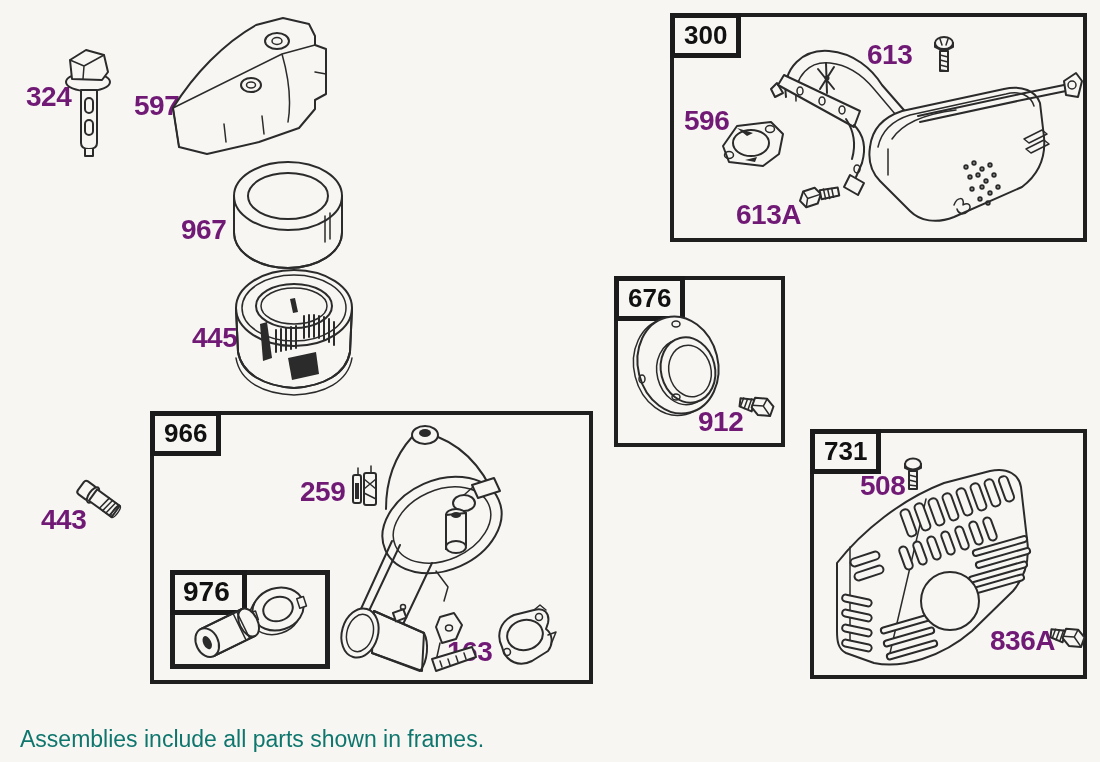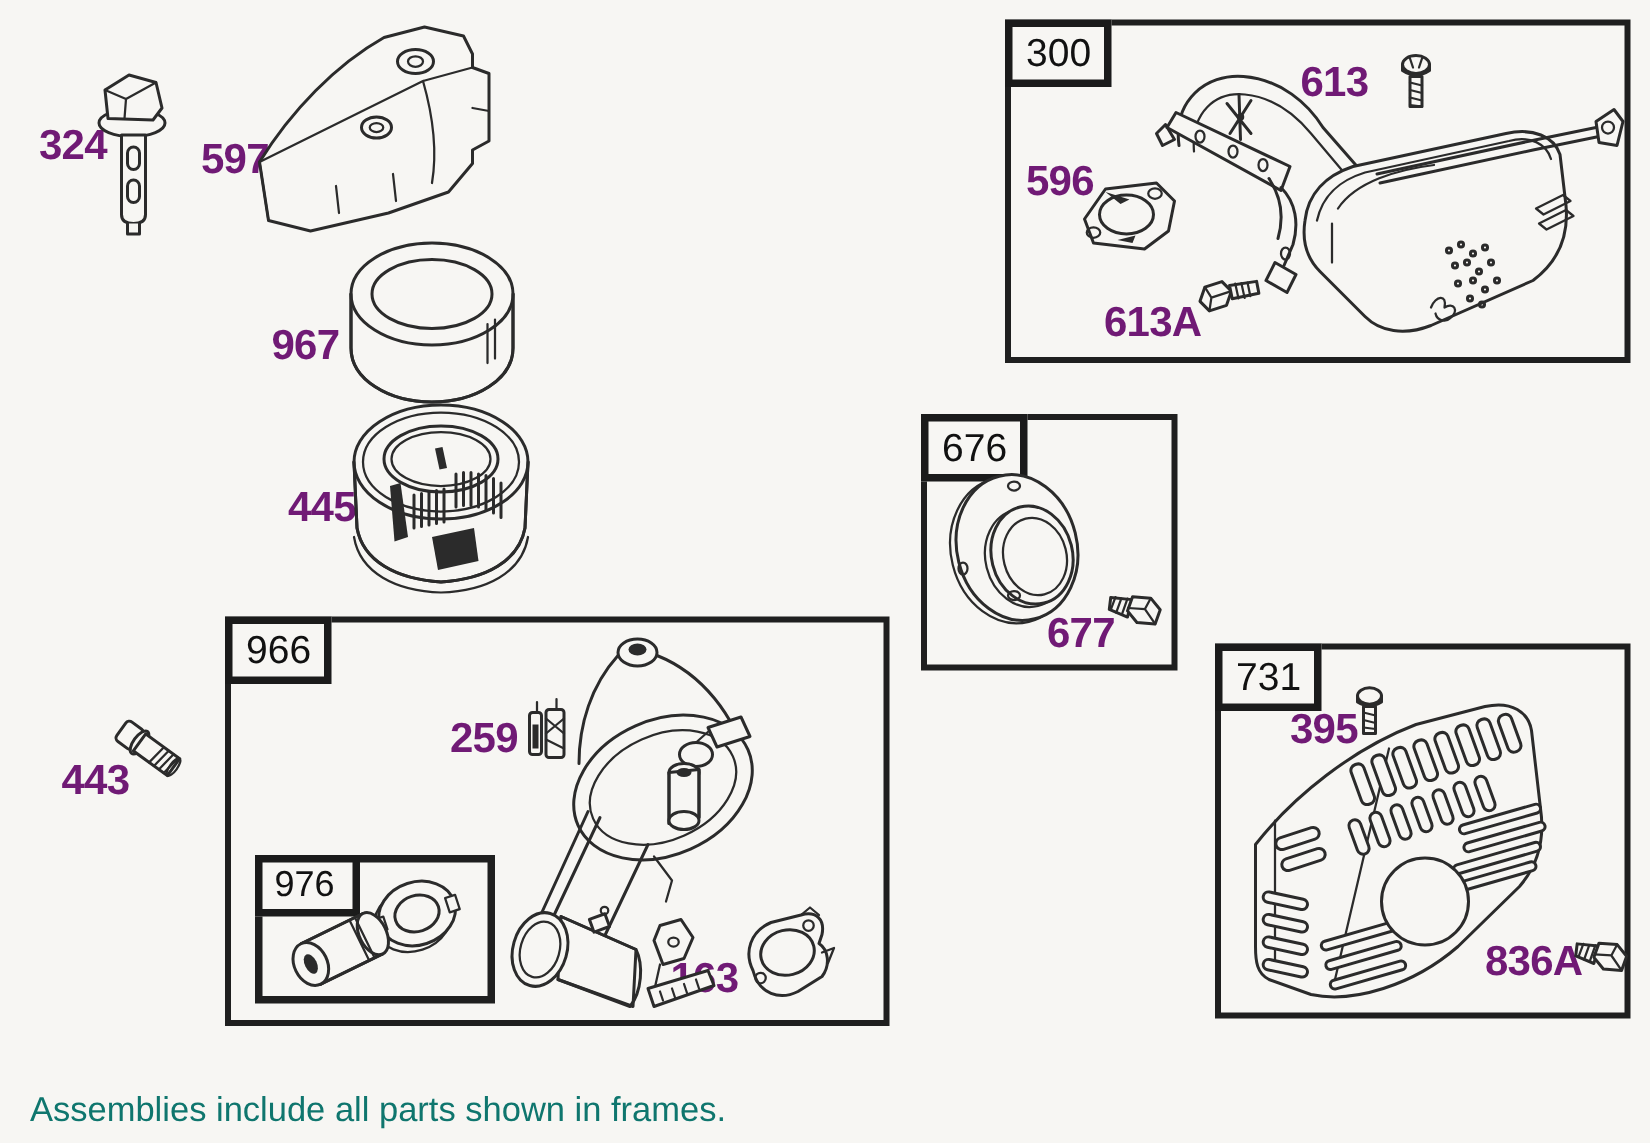--- a/index.html
+++ b/index.html
@@ -7,24 +7,24 @@
     position:relative;width:1100px;height:762px;background:#f7f6f3;
     font-family:"Liberation Sans","DejaVu Sans",sans-serif;overflow:hidden;
   }
   .plabel{
     position:absolute;font-weight:bold;font-size:28px;color:#701a75;
     line-height:1;letter-spacing:-0.5px;white-space:nowrap;
   }
   .frame{position:absolute;border:4px solid #1f1f1f;background:transparent;}
   .tag{
     position:absolute;left:-4px;top:-4px;border:5px solid #1b1b1b;background:#f7f6f3;
-    font-weight:normal;font-size:26px;color:#111;line-height:1;
+    font-weight:bold;font-size:26px;color:#111;line-height:1;
     padding:4px 9px 5px 9px;display:flex;align-items:center;justify-content:center;text-align:center;
   }
-  .tag.small{font-size:24px;padding:3px 12px 4px 8px;}
+  .tag.small{font-size:28px;padding:3px 12px 4px 8px;}
   .caption{position:absolute;font-size:23px;color:#0f766e;white-space:nowrap;}
   svg.art{position:absolute;overflow:visible;}
   svg.art path, svg.art ellipse, svg.art circle, svg.art rect, svg.art line, svg.art polygon{
     stroke:#2b2b2b;fill:none;stroke-width:2;stroke-linecap:round;stroke-linejoin:round;
   }
   svg.art .bg{fill:#f7f6f3;}
   svg.art .dk{fill:#2b2b2b;stroke:none;}
   svg.art .thin{stroke-width:1.5;}
 </style>
 </head>
@@ -169,21 +169,21 @@
         <path class="bg" d="M24,6 L42,9 L41,17 L23,15 Z"></path>
         <path class="thin" d="M28,6 L27,16 M32,7 L31,17 M36,8 L35,17"></path>
       </g>
     </svg>
   </div>
 
   <div class="frame" style="left:614px;top:276px;width:163px;height:163px">
     <div class="tag">
         <span>676</span>
       </div>
-    <span class="plabel" style="left:80px;top:128px">677</span>
+    <span class="plabel" style="left:80px;top:128px">912</span>
     <svg class="art" style="left:0;top:0" width="163" height="163" viewBox="0 0 163 163">
       <ellipse class="thin" cx="56" cy="87" rx="40" ry="49" transform="rotate(-14 56 87)"></ellipse>
       <ellipse class="bg" cx="60" cy="85" rx="40" ry="49" transform="rotate(-14 60 85)"></ellipse>
       <ellipse class="thin" cx="66" cy="92" rx="27" ry="33" transform="rotate(-14 66 92)"></ellipse>
       <ellipse class="bg" cx="70" cy="90" rx="27" ry="33" transform="rotate(-14 70 90)"></ellipse>
       <ellipse class="thin" cx="72" cy="91" rx="21" ry="26" transform="rotate(-14 72 91)"></ellipse>
       <ellipse class="thin" cx="58" cy="44" rx="4" ry="3"></ellipse>
       <ellipse class="thin" cx="24" cy="99" rx="3" ry="4"></ellipse>
       <ellipse class="thin" cx="58" cy="117" rx="4" ry="3"></ellipse>
 
@@ -281,21 +281,21 @@
           <path class="thin" d="M66,44 L66,72 M70,44 L70,72"></path>
         </g>
       </svg>
     </div>
   </div>
 
   <div class="frame" style="left:810px;top:429px;width:269px;height:242px">
     <div class="tag">
         <span>731</span>
       </div>
-    <span class="plabel" style="left:46px;top:39px">395</span>
+    <span class="plabel" style="left:46px;top:39px">508</span>
     <span class="plabel" style="left:176px;top:194px">836A</span>
 
     <svg class="art" style="left:88px;top:24px" width="24" height="40" viewBox="0 0 24 40">
       <ellipse class="bg" cx="11" cy="7" rx="8" ry="5.5"></ellipse>
       <path d="M3,7 L3,11 Q11,16 19,11 L19,7"></path>
       <rect class="bg" x="7" y="14" width="8" height="18"></rect>
       <path class="thin" d="M7,18 L15,20 M7,23 L15,25 M7,28 L15,29"></path>
     </svg>
 
     <svg class="art" style="left:8px;top:18px" width="253" height="218" viewBox="0 0 253 218">

